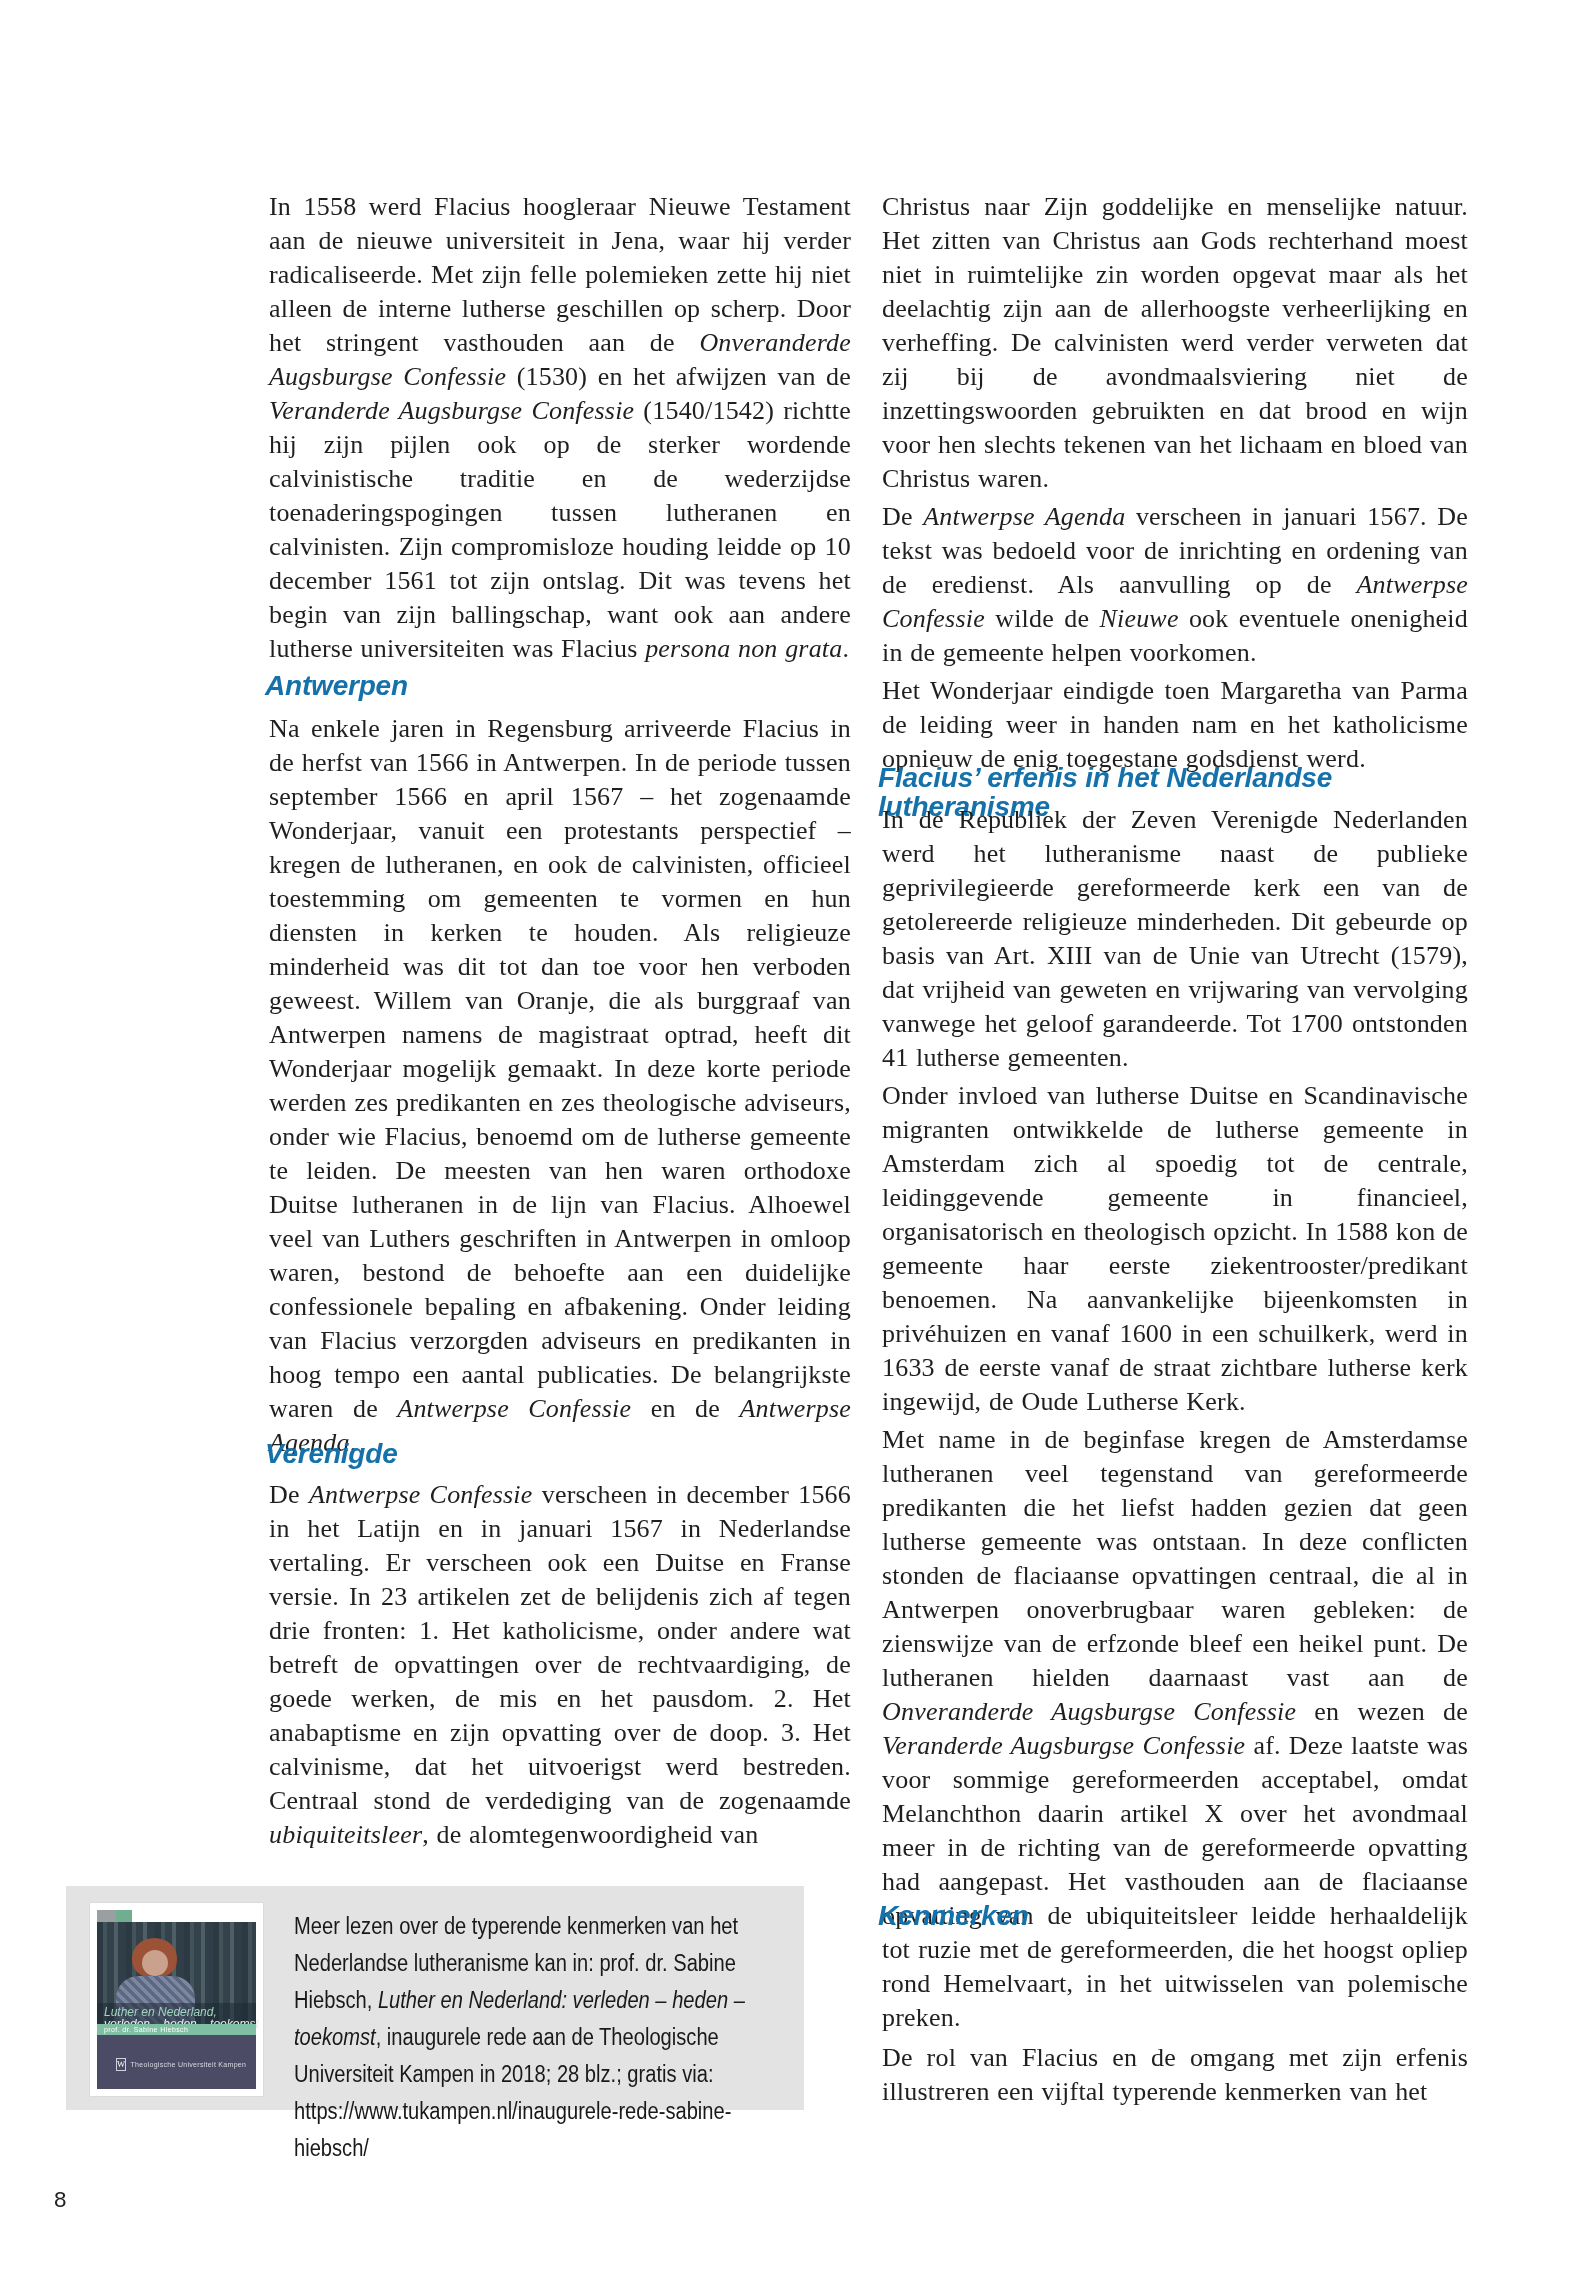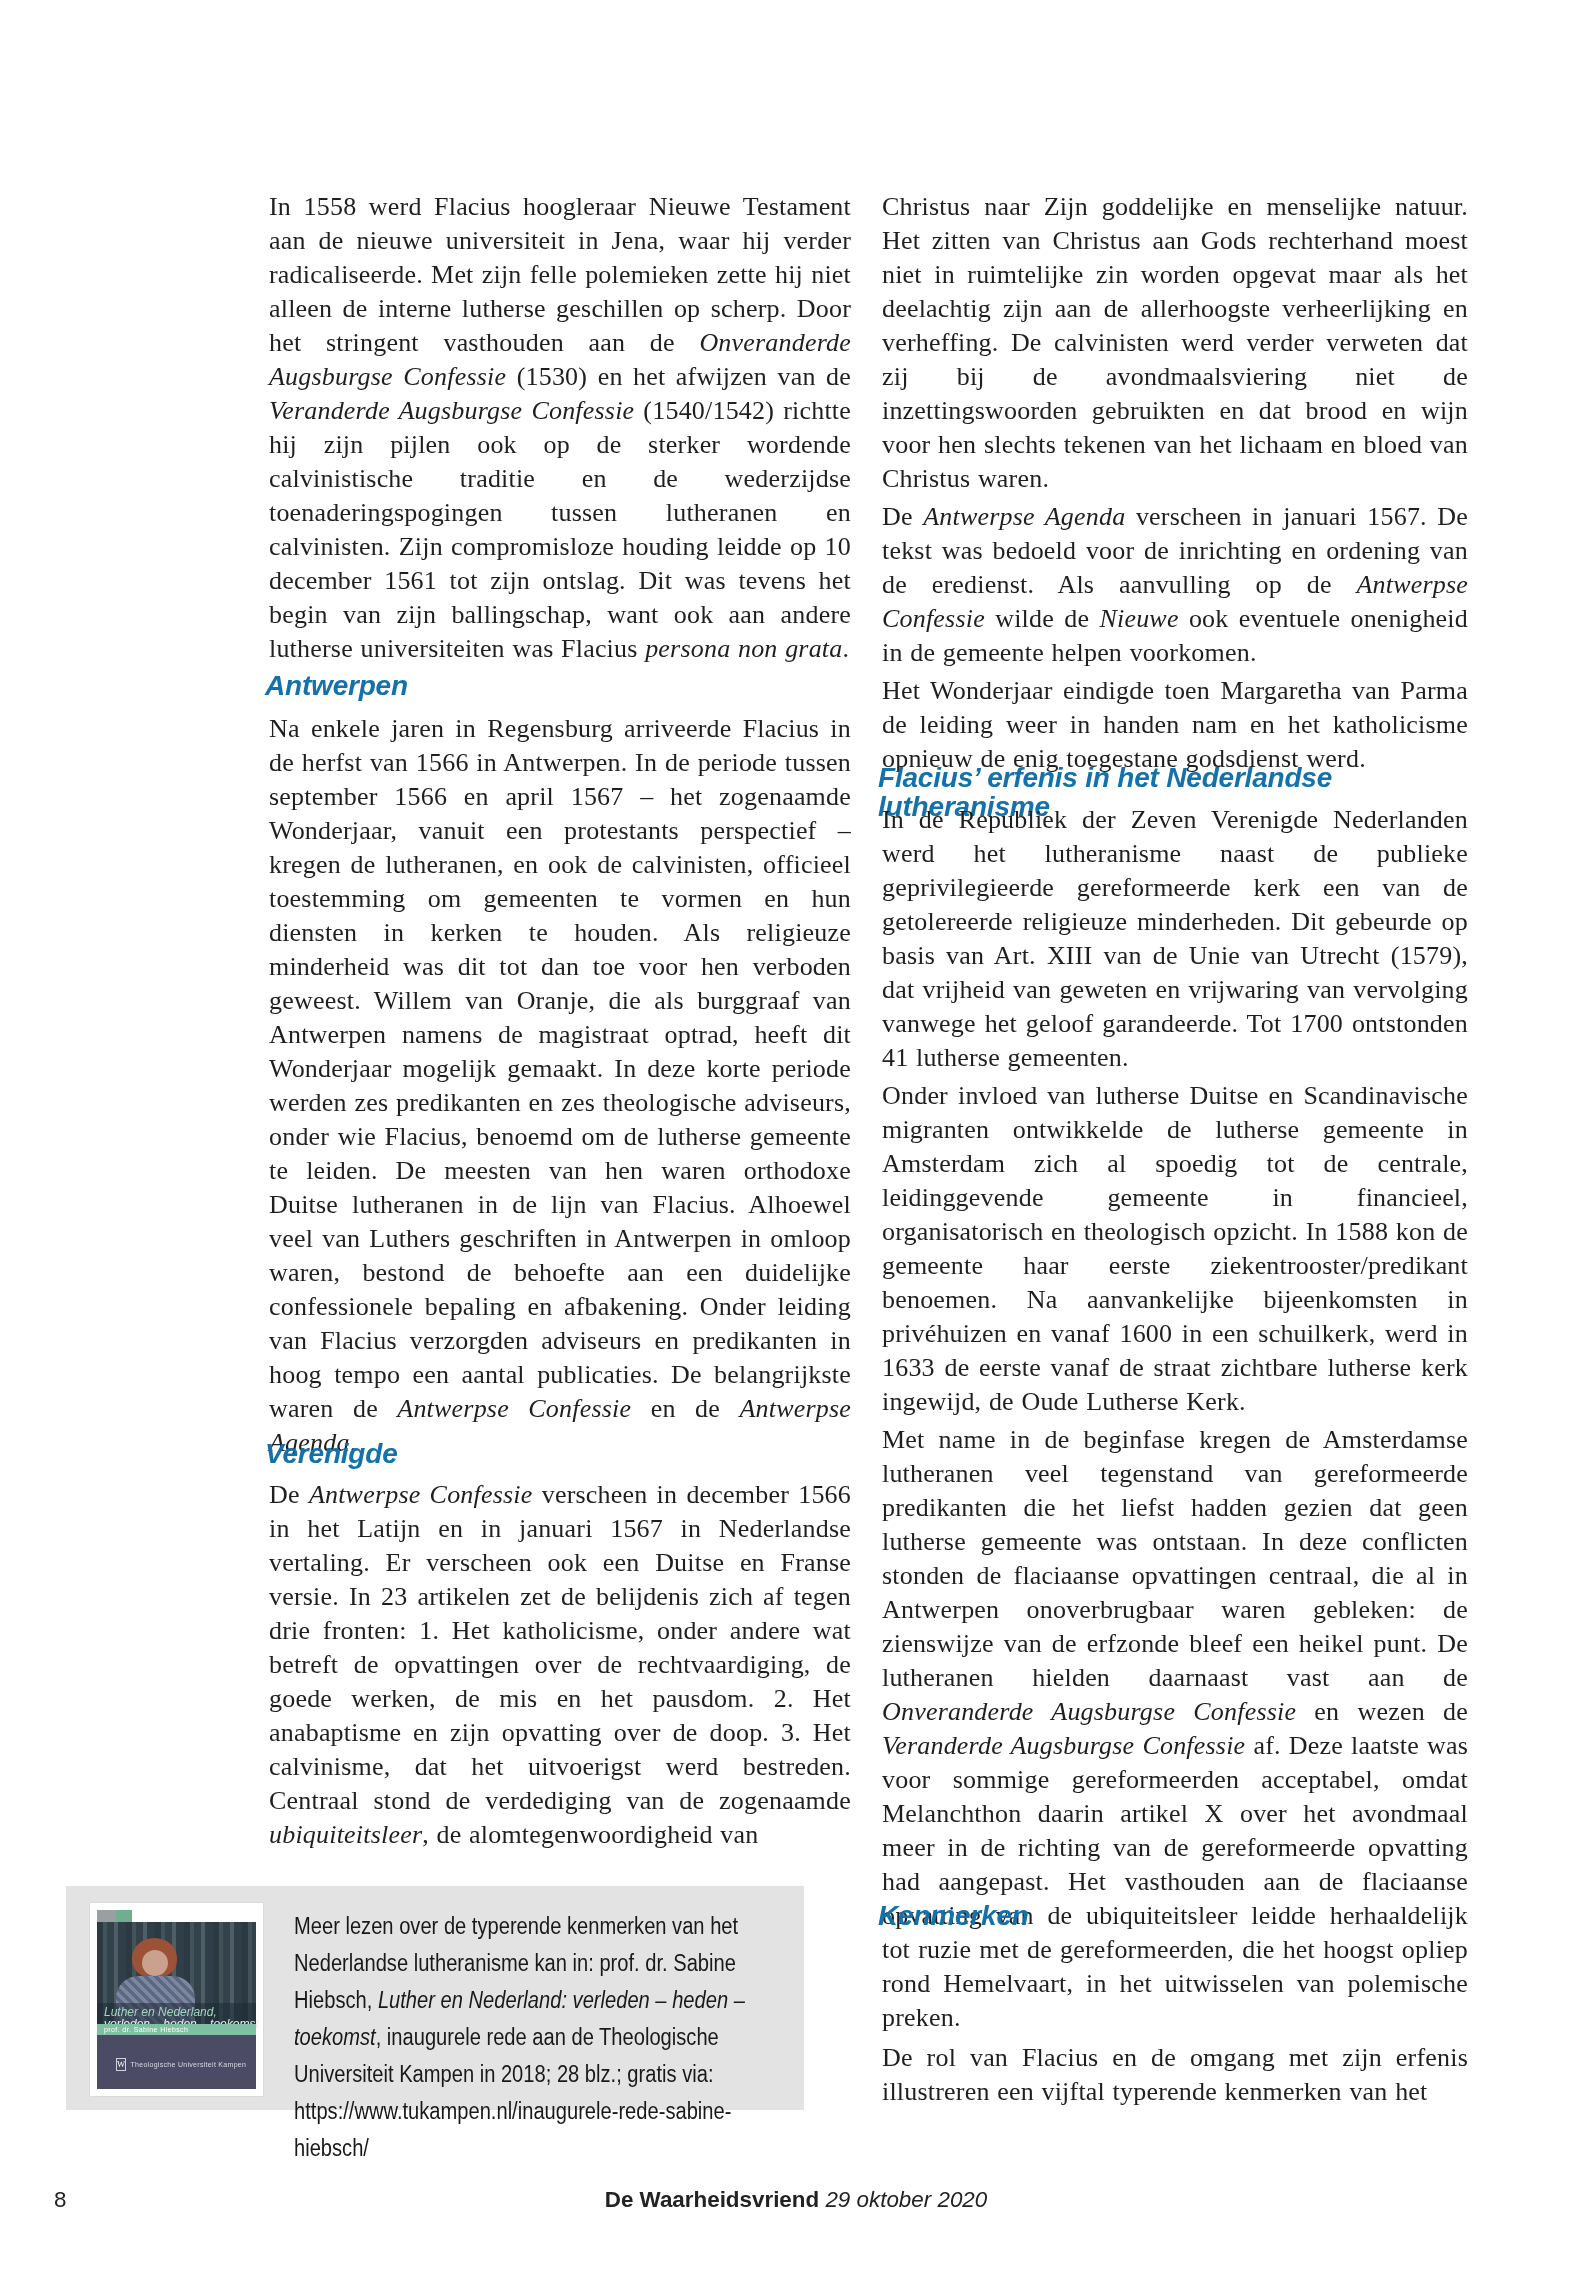--- a/index.html
+++ b/index.html
@@ -126,20 +126,15 @@
     <p><span>Met name in de beginfase kregen de Amsterdamse lutheranen veel tegenstand van gereformeerde predikanten die het liefst hadden gezien dat geen lutherse gemeente was ontstaan. In deze conflicten stonden de flaciaanse opvattingen centraal, die al in Antwerpen onoverbrugbaar waren gebleken: de zienswijze van de erfzonde bleef een heikel punt. De lutheranen hielden daarnaast vast aan de </span><i>Onveranderde Augsburgse Confessie</i><span> en wezen de </span><i>Veranderde Augsburgse Confessie</i><span> af. Deze laatste was voor sommige gereformeerden acceptabel, omdat Melanchthon daarin artikel X over het avondmaal meer in de richting van de gereformeerde opvatting had aangepast. Het vasthouden aan de flaciaanse opvatting van de ubiquiteitsleer leidde herhaaldelijk tot ruzie met de gereformeerden, die het hoogst opliep rond Hemelvaart, in het uitwisselen van polemische preken.</span></p>
   </div>
 
   <div class="block section-heading" style="left:878px; top:1901px; width:594px;">Kenmerken</div>
 
   <div class="block body-text" style="left:878px; top:2037px; width:594px;">
     <p>De rol van Flacius en de omgang met zijn erfenis illustreren een vijftal typerende kenmerken van het</p>
   </div>
 
   <div class="block footer-pagenum">8</div>
-  <div class="block footer-center">
-    <span class="mag">De Waarheidsvriend</span>
-    <span> </span>
-    <span class="date">29 oktober 2020</span>
-  </div>
 
 </div>
 
 
 </body></html>

